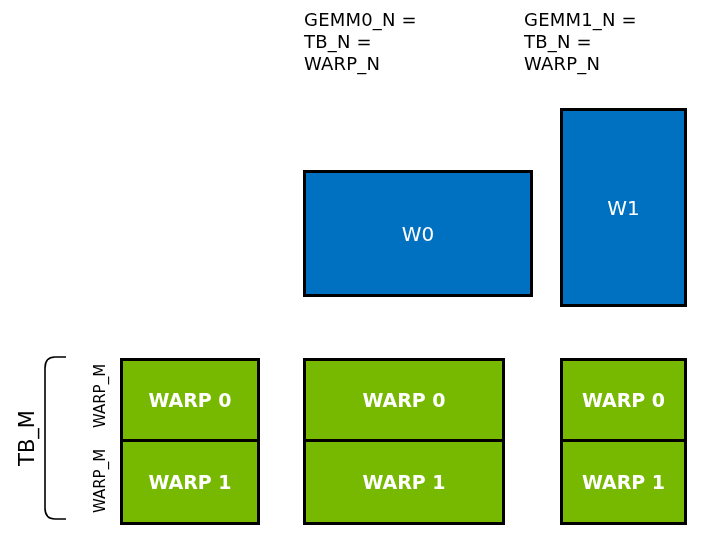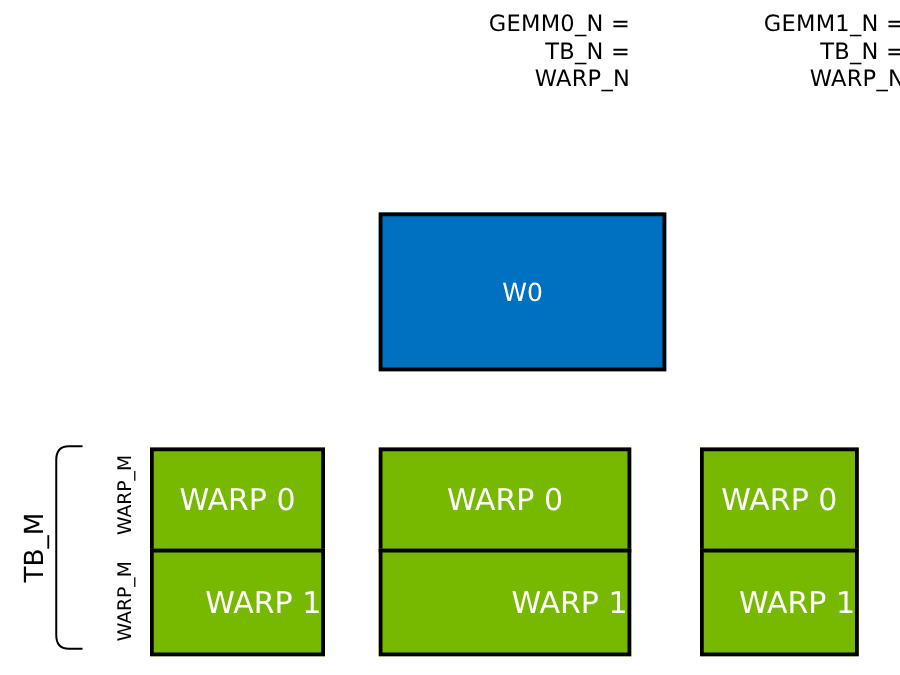--- a/index.html
+++ b/index.html
@@ -14,21 +14,21 @@
     position:relative;
     width:720px;height:540px;
     background:#fff;
     font-family:"DejaVu Sans","Liberation Sans",sans-serif;
     overflow:hidden;
   }
   .header{
     position:absolute;
     top:9px;
     width:200px;
-    text-align:right;
+    text-align:left;
     font-size:18px;
     line-height:22px;
     color:var(--black);
     white-space:pre-line;
     letter-spacing:0.2px;
   }
   .h1{left:304px;}
   .h2{left:524px;}
   .bluebox{
     position:absolute;
@@ -40,28 +40,28 @@
     display:flex;align-items:center;justify-content:center;
   }
   .w0{left:303px;top:170px;width:230px;height:127px;}
   .w1{left:560px;top:108px;width:127px;height:199px;}
   .greenbox{
     position:absolute;
     background:var(--green);
     border:3px solid var(--border);
     box-sizing:border-box;
     color:var(--white);
-    font-size:24px;
-    display:flex;align-items:center;justify-content:center;
+    font-size:19px;
+    display:flex;align-items:center;justify-content:center;font-weight:bold;
   }
   .c0{left:120px;width:140px;}
   .c1{left:303px;width:202px;}
   .c2{left:560px;width:127px;}
   .r0{top:358px;height:84px;}
-  .r1{top:439px;height:86px;justify-content:flex-end;}
+  .r1{top:439px;height:86px;}
   .rot{
     position:absolute;
     text-align:center;
     color:var(--black);
     transform:rotate(-90deg);
   }
   .tbm{
     left:-23px;top:425px;
     width:100px;height:26px;line-height:26px;
     font-size:21px;
@@ -81,20 +81,23 @@
 
   <div class="header h1">GEMM0_N =
 TB_N =
 WARP_N</div>
   <div class="header h2">GEMM1_N =
 TB_N =
 WARP_N</div>
 
   <div class="bluebox w0">
     <span>W0</span>
+  </div>
+  <div class="bluebox w1">
+    <span>W1</span>
   </div>
 
   <div class="rot tbm">TB_M</div>
 
   <svg class="bracket" width="26" height="166" viewBox="0 0 26 166">
     <path d="M 24 2 L 13 2 Q 3 2 3 13 L 3 153 Q 3 164 13 164 L 24 164" fill="none" stroke="#000000" stroke-width="1.6"></path>
   </svg>
 
   <div class="rot warpm wm1">WARP_M</div>
   <div class="rot warpm wm2">WARP_M</div>

